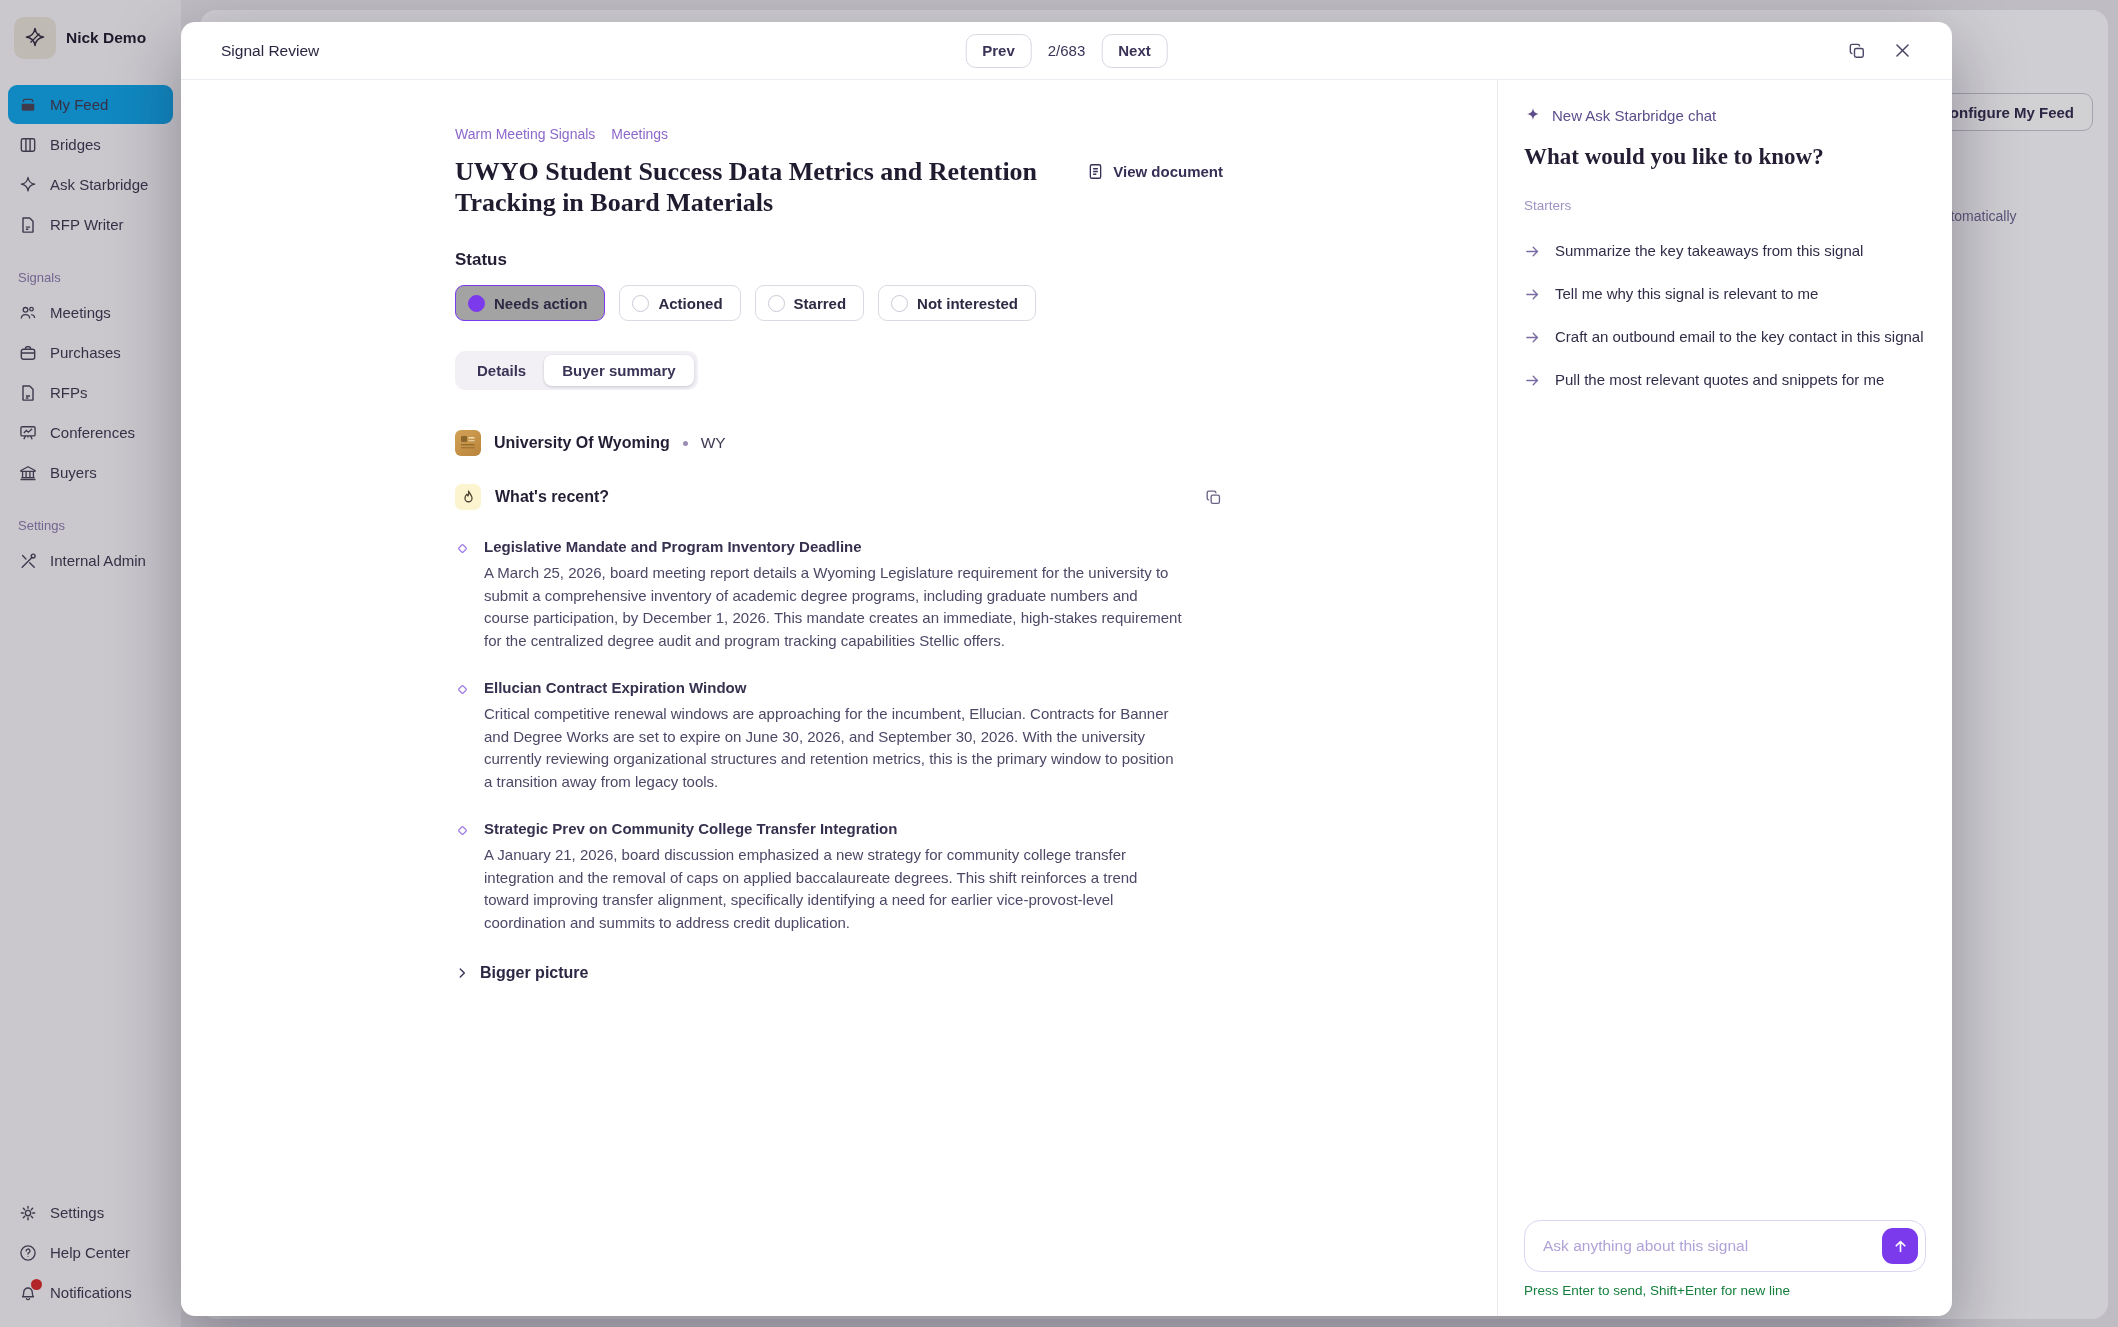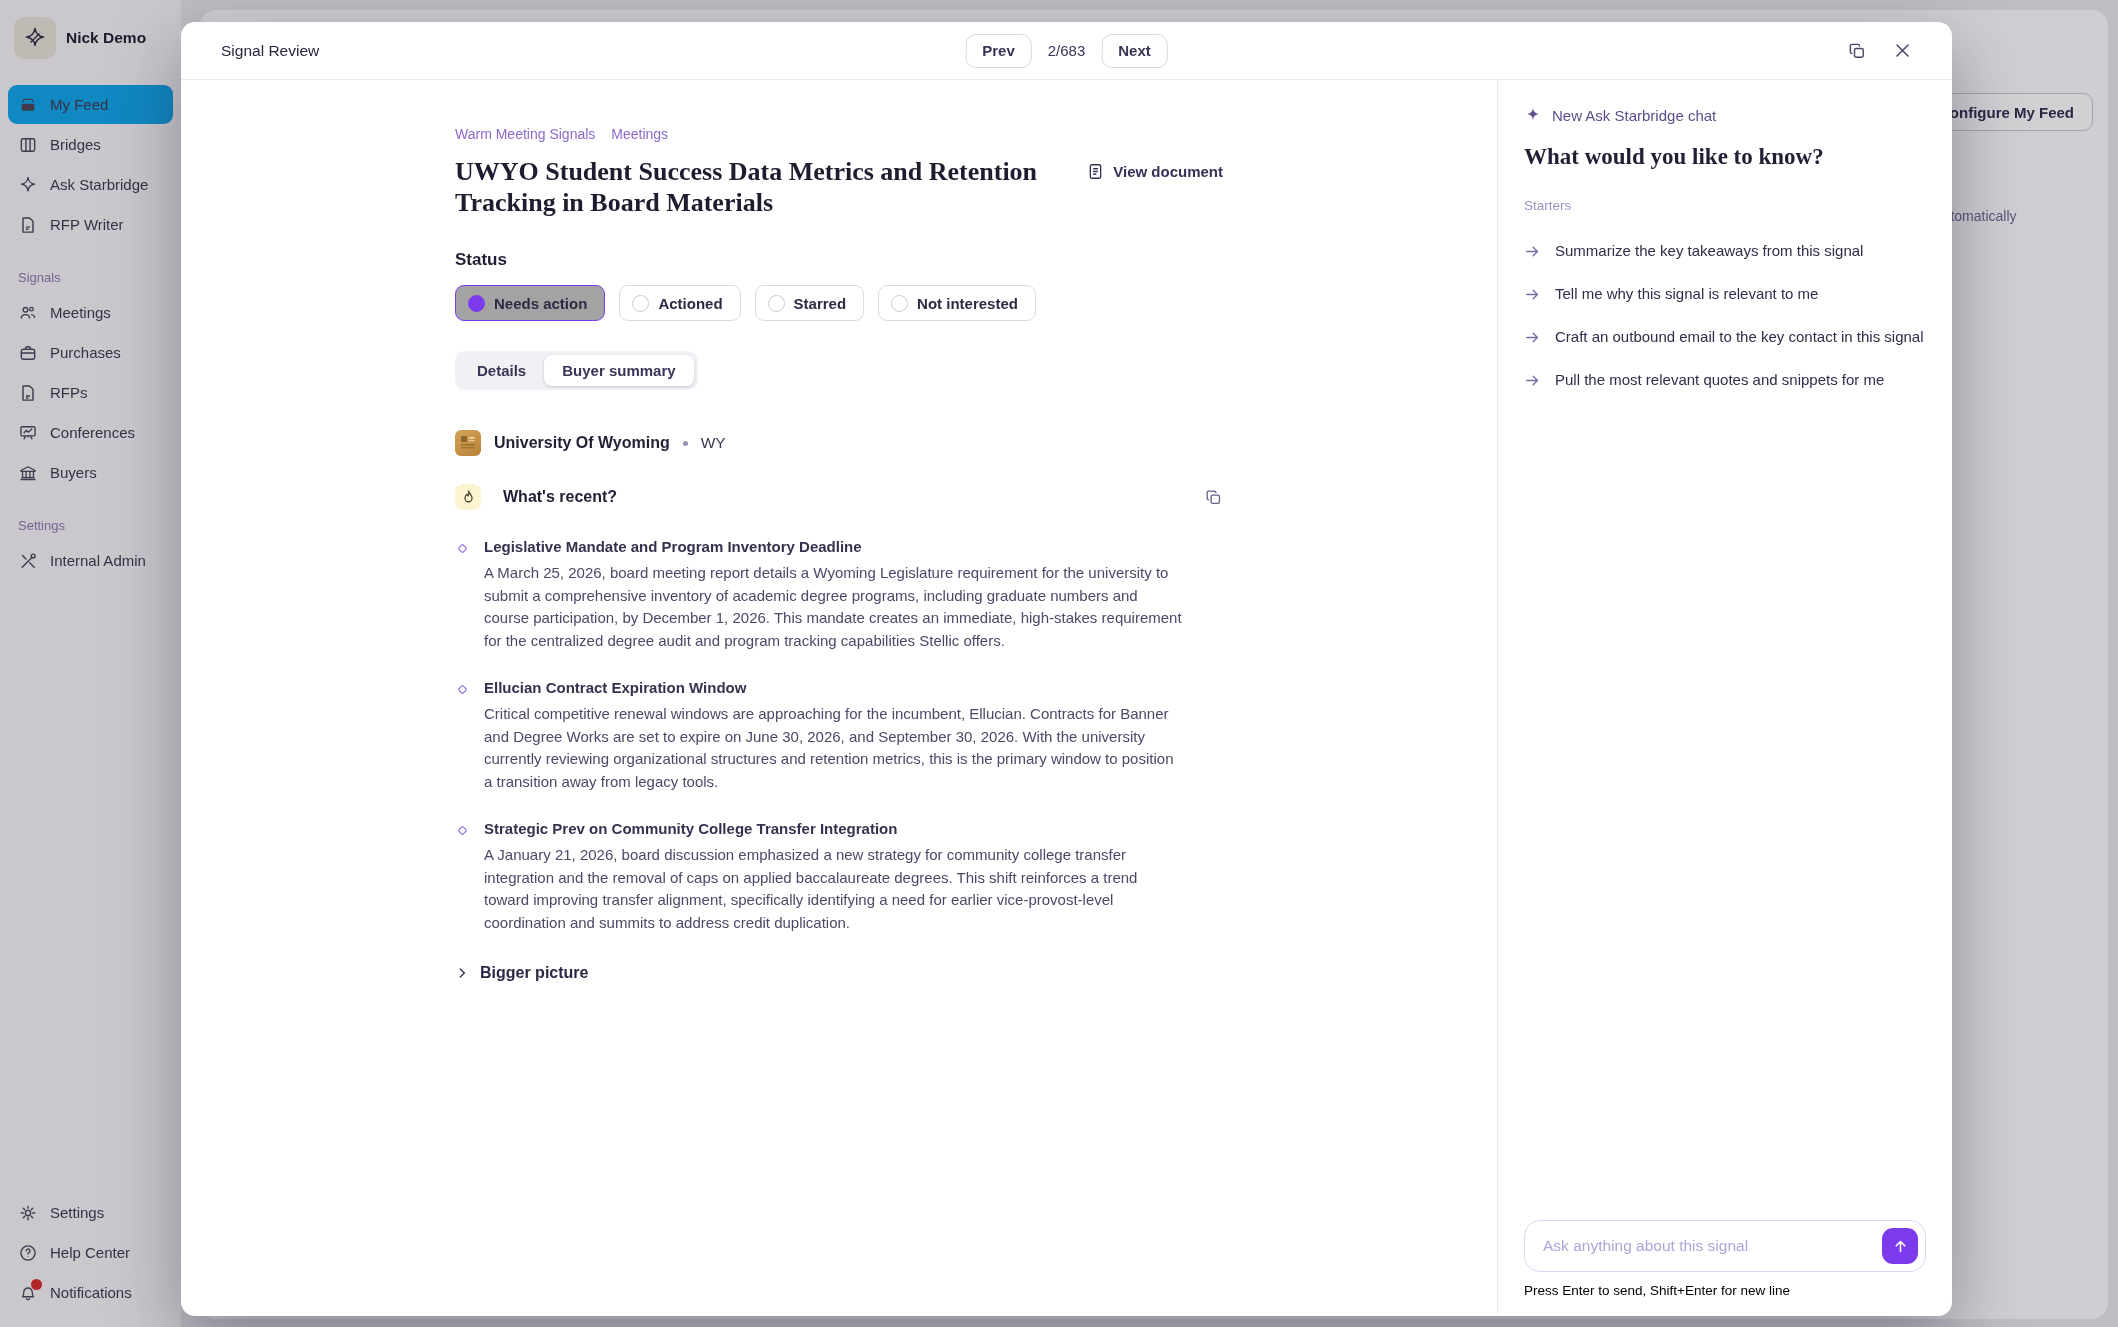--- a/index.html
+++ b/index.html
@@ -87,21 +87,21 @@
   .tab.active { background:#fff; box-shadow:0 1px 3px rgba(40,30,70,.20); }
 
   .org-row { margin-top:40px; display:flex; align-items:center; gap:13px; }
   .org-avatar { width:26px; height:26px; border-radius:6px;
     background:linear-gradient(145deg,#d2a257,#b9833a); overflow:hidden;
     display:flex; align-items:center; justify-content:center; }
   .org-name { font-size:16px; font-weight:700; color:#241e35; }
   .dot-sep { width:5px; height:5px; border-radius:50%; background:#9b8fb5; }
   .org-state { font-size:15.5px; color:#3f3852; }
 
-  .recent-row { margin-top:28px; display:flex; align-items:center; gap:22px; }
+  .recent-row { margin-top:28px; display:flex; align-items:center; gap:14px; }
   .flame-box { width:26px; height:26px; border-radius:7px; background:#fcf3cf;
     display:flex; align-items:center; justify-content:center; color:#4a4232; }
   .recent-title { font-size:16px; font-weight:700; color:#241e35; }
   .recent-copy { margin-left:auto; color:#6b6285; }
 
   .bullets { margin-top:28px; display:flex; flex-direction:column; gap:27px;
     list-style:none; }
   .bullet { display:flex; gap:14px; }
   .diamond { flex:0 0 auto; margin-top:3px; color:#9f7ce8; }
   .bullet-title { font-size:15px; font-weight:600; color:#37304e; }
@@ -126,21 +126,21 @@
   .starter .arrow { color:#7b6ba3; flex:0 0 auto; margin-top:3px; }
   .chat-spacer { flex:1; }
   .chat-input-wrap { position:relative; }
   .chat-input { width:100%; height:52px; border:1px solid #ded5f2; border-radius:16px;
     padding:0 58px 0 18px; font-size:15.5px; color:#3a3353; outline:none;
     font-family:inherit; }
   .chat-input::placeholder { color:#b1a2d8; }
   .send-btn { position:absolute; right:8px; top:50%; transform:translateY(-50%);
     width:36px; height:36px; border:none; border-radius:11px; background:#7c3aed;
     color:#fff; display:flex; align-items:center; justify-content:center; cursor:pointer; }
-  .chat-hint { margin-top:11px; font-size:13.5px; color:#000000; }
+  .chat-hint { margin-top:11px; font-size:13.5px; color:#15803d; }
 </style>
 </head>
 <body>
 
 <div class="bg-page">
   <div class="bg-main-card"></div>
   <div class="cfg-btn">Configure My Feed</div>
   <div class="updated">Updated automatically</div>
 
   <div class="sidebar">

